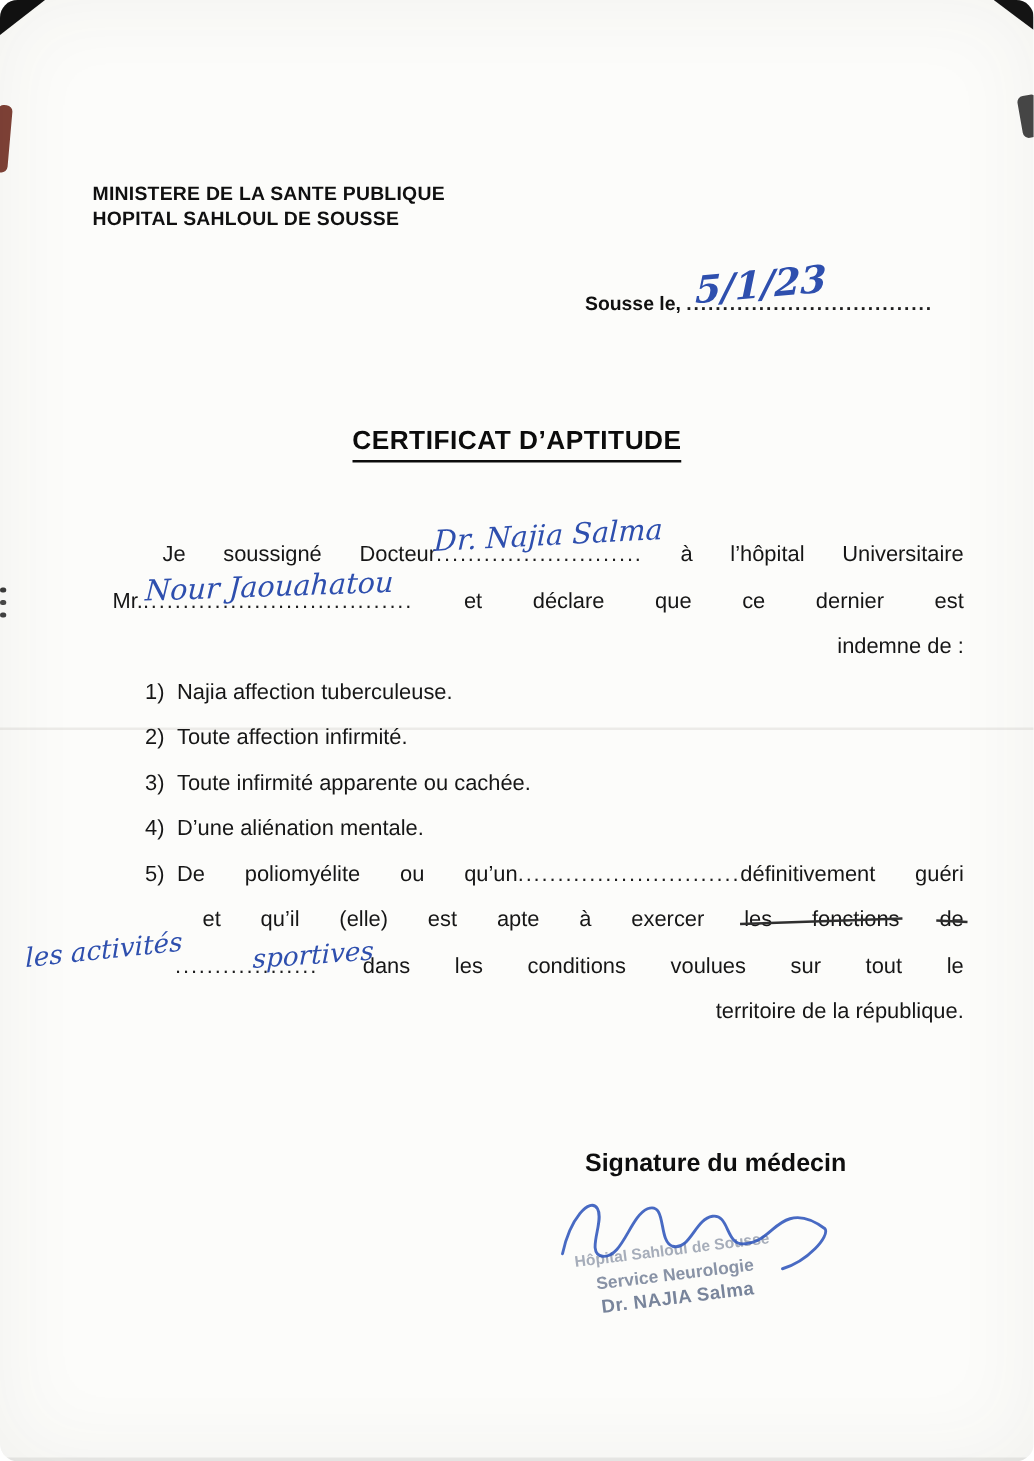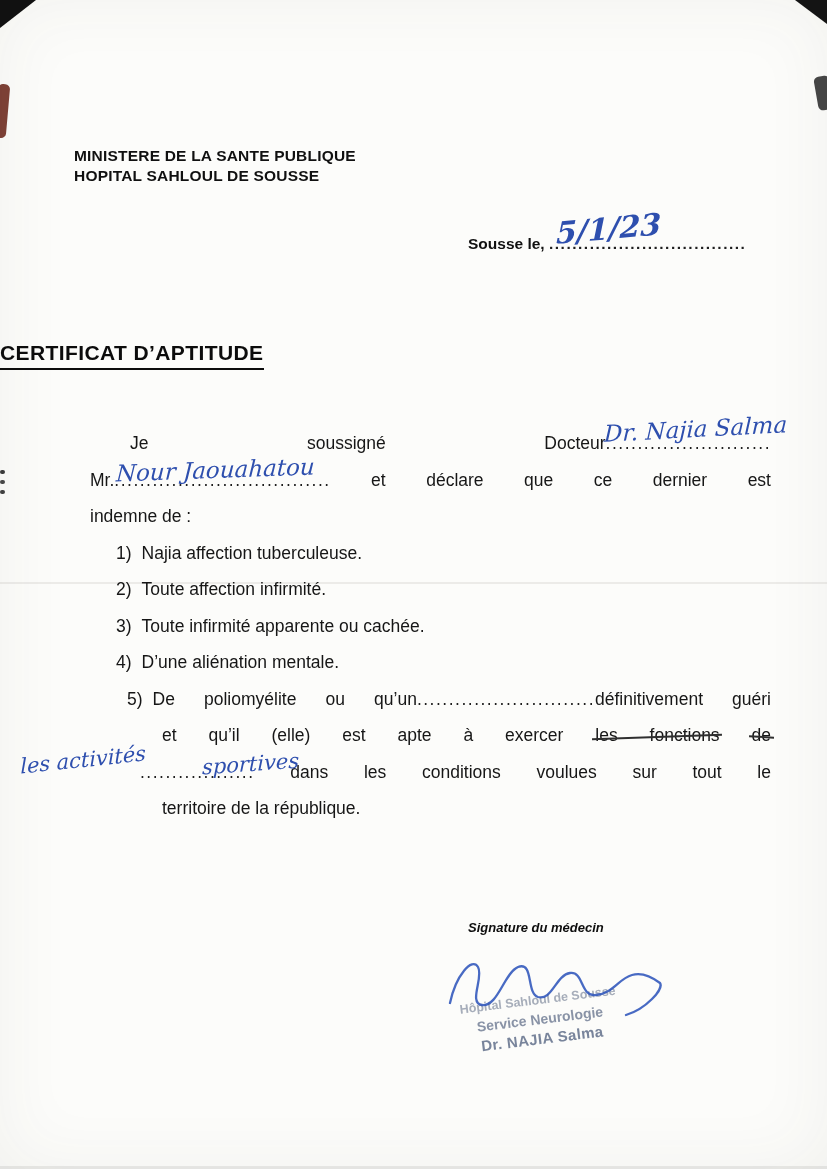--- a/index.html
+++ b/index.html
@@ -5,20 +5,21 @@
   html, body { margin: 0; padding: 0; background: #ffffff; }
   .page {
     position: relative;
     width: 827px;
     height: 1169px;
     background: #fcfcfa;
     overflow: hidden;
     font-family: "Liberation Sans", sans-serif;
     color: #161616;
     box-shadow: inset 0 0 70px rgba(70,65,55,0.06);
+    border-radius: 14px;
   }
 
   
   .art { position: absolute; pointer-events: none; }
   .art-tl { top: 0; left: 0; width: 36px; height: 28px; background: #111;
             clip-path: polygon(0 0, 100% 0, 0 100%); }
   .art-tr { top: 0; right: 0; width: 32px; height: 24px; background: #141414;
             clip-path: polygon(0 0, 100% 0, 100% 100%); }
   .art-left-red { top: 84px; left: -4px; width: 12px; height: 54px; background: #6e2b20;
                   border-radius: 5px; transform: rotate(5deg); opacity: .9; }
@@ -32,37 +33,37 @@
   
   .header {
     position: absolute; left: 74px; top: 146px;
     font-size: 15.5px; font-weight: bold; line-height: 20px;
     letter-spacing: 0.2px; color: #101010;
   }
   .dateline {
     position: absolute; left: 468px; top: 235px;
     font-size: 15.5px; font-weight: bold; color: #101010; white-space: nowrap;
   }
-  .titlewrap { position: absolute; top: 341px; left: 0; width: 100%; text-align: left; }
+  .titlewrap { position: absolute; top: 341px; left: 0; width: 100%; text-align: center; }
   .title {
     display: inline-block; font-size: 21px; font-weight: bold; letter-spacing: 0.4px;
     border-bottom: 2.5px solid #0c0c0c; padding-bottom: 3px; color: #0c0c0c;
   }
   .bodytext {
     position: absolute; left: 90px; top: 425px; width: 681px;
     font-size: 17.5px; line-height: 36.5px; color: #161616;
   }
   .jline { text-align: justify; text-align-last: justify; }
-  .pline { text-align: left; }
+  .pline { text-align: right; }
   .l1 { padding-left: 40px; }
   .ind2 { padding-left: 72px; }
   .ind3 { padding-left: 50px; }
   .rel { position: relative; }
   .item { margin-left: 26px; }
-  .item5a { margin-left: 37px; }
+  .item5a { margin-left: 26px; }
   .num { margin-right: 10px; }
   .dots { letter-spacing: 1.5px; color: #1e1e1e; }
   .dotwrap { position: relative; display: inline-block; }
 
   
   .hw {
     font-family: "DejaVu Serif", serif; font-style: italic;
     color: #2e4fae; white-space: nowrap; pointer-events: none;
   }
   .hw-date   { position: absolute; left: 88px;  top: -24px; font-size: 30px;
@@ -80,21 +81,21 @@
   .strike { position: relative; margin-top: 46px; }
   .strike::after {
     content: ""; position: absolute; left: -3px; right: -3px; top: 55%;
     height: 2.2px; background: #2f2f2f; transform: rotate(-2deg);
   }
   .strike-2::after { transform: rotate(3deg); }
 
   
   .siglabel {
     position: absolute; left: 468px; top: 920px;
-    font-size: 13px; font-weight: bold; font-style: italic; color: #0e0e0e;
+    font-size: 20px; font-weight: bold; color: #0e0e0e;
   }
   .stamp {
     position: absolute; left: 410px; top: 992px; width: 260px;
     transform: rotate(-7deg); text-align: center; line-height: 17px;
     pointer-events: none;
   }
   .st1 { font-size: 12.5px; font-weight: bold; color: rgba(125,135,155,0.68); }
   .st2 { font-size: 14px;   font-weight: bold; color: rgba(108,120,145,0.8); margin-top: 2px; }
   .st3 { font-size: 15px;   font-weight: bold; color: rgba(96,110,138,0.85); margin-top: 2px;
          letter-spacing: 0.4px; }
@@ -121,21 +122,21 @@
   </div>
 
   <div class="dateline"><span>Sousse le, </span><span class="dots">..................................</span><span class="hw hw-date">5/1/23</span></div>
 
   <div class="titlewrap">
     <span class="title">CERTIFICAT D’APTITUDE</span>
   </div>
 
   <div class="bodytext">
 
-    <div class="jline l1"><span>Je soussigné Docteur</span><span class="dotwrap"><span class="dots">..........................</span><span class="hw hw-doctor">Dr. Najia Salma</span></span> </div>
+    <div class="jline l1"><span>Je soussigné Docteur</span><span class="dotwrap"><span class="dots">..........................</span><span class="hw hw-doctor">Dr. Najia Salma</span></span> <span>à l’hôpital Universitaire</span></div>
 
 
     <div class="jline"><span>Mr.</span><span class="dotwrap"><span class="dots">..................................</span><span class="hw hw-patient">Nour Jaouahatou</span></span> <span>et déclare que ce dernier est</span></div>
 
     <div class="pline">indemne de :</div>
 
     <div class="item"><span class="num">1)</span><span>Najia affection tuberculeuse.</span></div>
 
     <div class="item"><span class="num">2)</span><span>Toute affection infirmité.</span></div>
 

